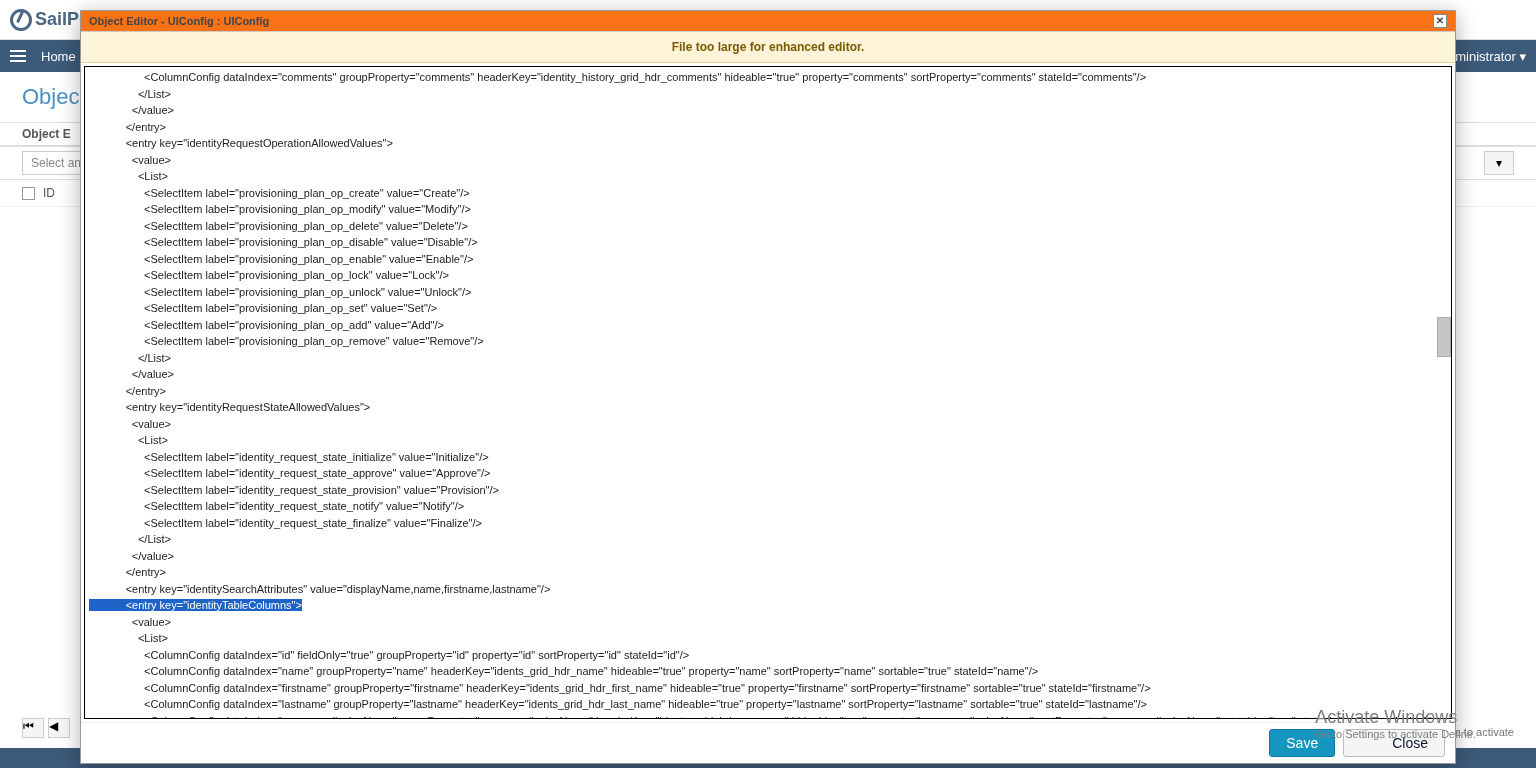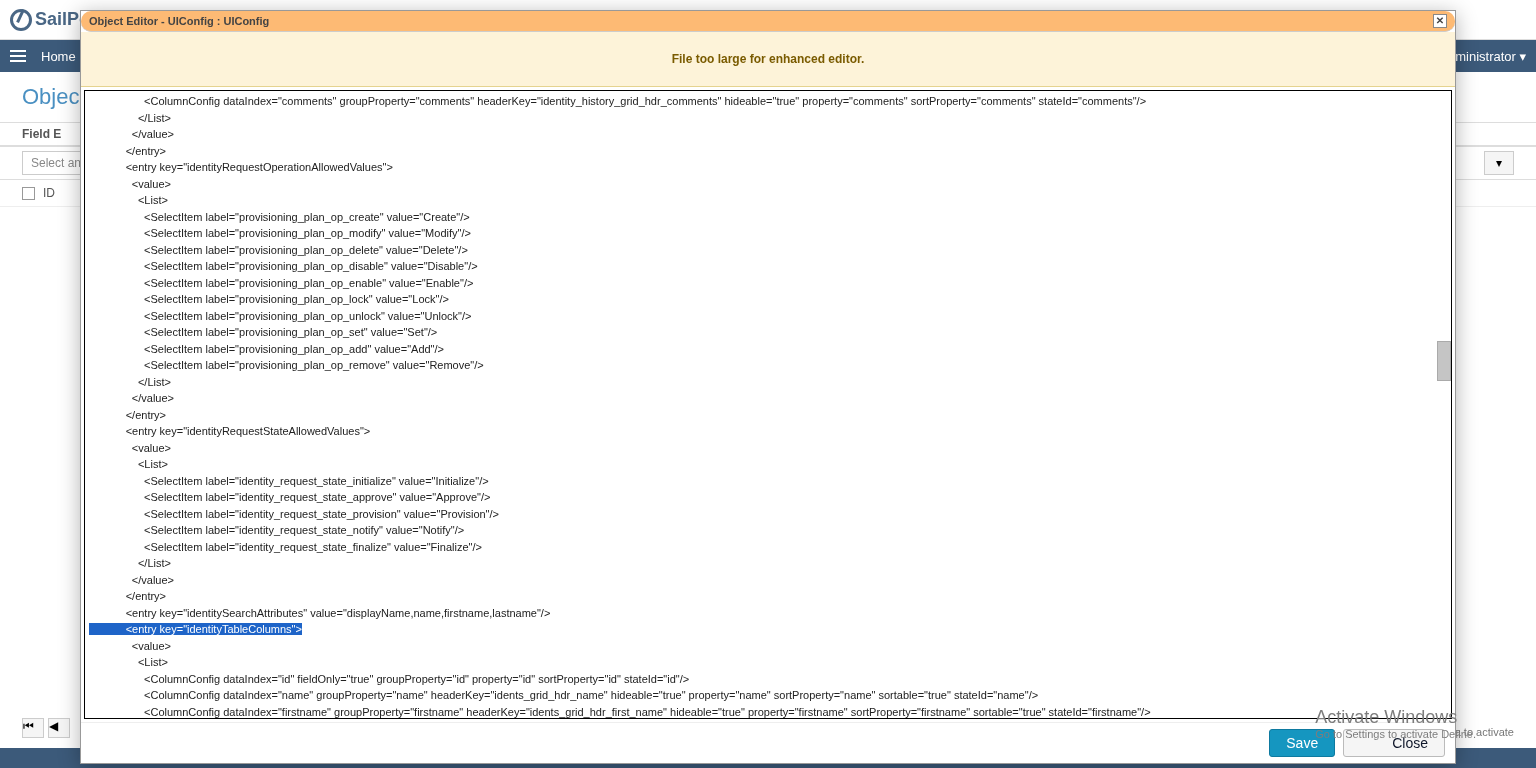--- a/index.html
+++ b/index.html
@@ -26,23 +26,23 @@
 .checkbox { width:13px; height:13px; border:1px solid #999; }
 
 .pager { position:absolute; bottom:30px; left:22px; display:flex; gap:4px; }
 .pager-btn { width:22px; height:20px; border:1px solid #ccc; background:#f5f5f5; }
 .no-data { position:absolute; bottom:30px; right:22px; color:#777; font-size:11px; }
 
 .bottom-bar { position:absolute; bottom:0; left:0; right:0; height:20px; background:#3c5a7a; }
 
 
 .modal { position:absolute; top:10px; left:80px; right:80px; bottom:4px; background:#fff; border:1px solid #999; box-shadow:0 4px 20px rgba(0,0,0,.3); display:flex; flex-direction:column; }
-.modal-header { background:#fdba74; border-bottom:1px solid #ccc; padding:3px 8px; display:flex; justify-content:space-between; align-items:center; font-size:11px; font-weight:bold; color:#444;border-radius:10px; }
+.modal-header { background:#f97316; border-bottom:1px solid #ccc; padding:3px 8px; display:flex; justify-content:space-between; align-items:center; font-size:11px; font-weight:bold; color:#444; }
 .modal-close { width:14px; height:14px; border:1px solid #888; font-size:10px; line-height:12px; text-align:center; cursor:pointer; background:#fff; }
-.warn-bar { background:#fdf3d9; color:#7a5b00; text-align:center; padding:20px; font-size:12px; font-weight:bold; border-bottom:1px solid #e5d38f; }
+.warn-bar { background:#fdf3d9; color:#7a5b00; text-align:center; padding:8px; font-size:12px; font-weight:bold; border-bottom:1px solid #e5d38f; }
 .modal-body { flex:1; overflow:auto; border:1px solid #000; margin:3px; padding:2px 4px; font-family:Arial,sans-serif; font-size:11px; line-height:1.5; color:#222; white-space:pre; position:relative; }
 .hl { background:#1e64c8; color:#fff; }
 .scroll-thumb { position:absolute; right:0; top:250px; width:14px; height:40px; background:#c5c5c5; border:1px solid #aaa; }
 .modal-footer { padding:6px 10px; display:flex; justify-content:flex-end; gap:8px; background:#fff; border-top:1px solid #eee; }
 .btn { padding:5px 16px; border:1px solid #bbb; border-radius:3px; font-size:14px; cursor:pointer; }
 .btn-save { background:#1596c0; color:#fff; border-color:#0e7aa0; }
 .btn-close { background:#f5f5f5; color:#0f172a;padding-left:48px; }
 
 .watermark { position:absolute; bottom:28px; right:60px; color:#7d7d7d; font-size:11px; text-align:left; pointer-events:none; }
 .watermark .big { font-size:18px; color:#7d7d7d; }
@@ -65,21 +65,21 @@
         <span></span>
       </span>
     <span class="nav-item">Home</span>
   </div>
   <span class="nav-item"><span>Administrator</span> ▾</span>
 </div>
 
 <h2 class="page-title">Objec</h2>
 
 <div class="object-row">
-  <span style="font-weight:bold;color:#555;">Field E</span>
+  <span style="font-weight:bold;color:#555;">Object E</span>
 </div>
 <div class="object-row">
   <div class="select-box">Select an o</div>
   <div style="flex:1"></div>
   <div class="chev-btn">▾</div>
 </div>
 <div class="id-row">
   <span class="checkbox"></span>
   <span>ID</span>
 </div>

